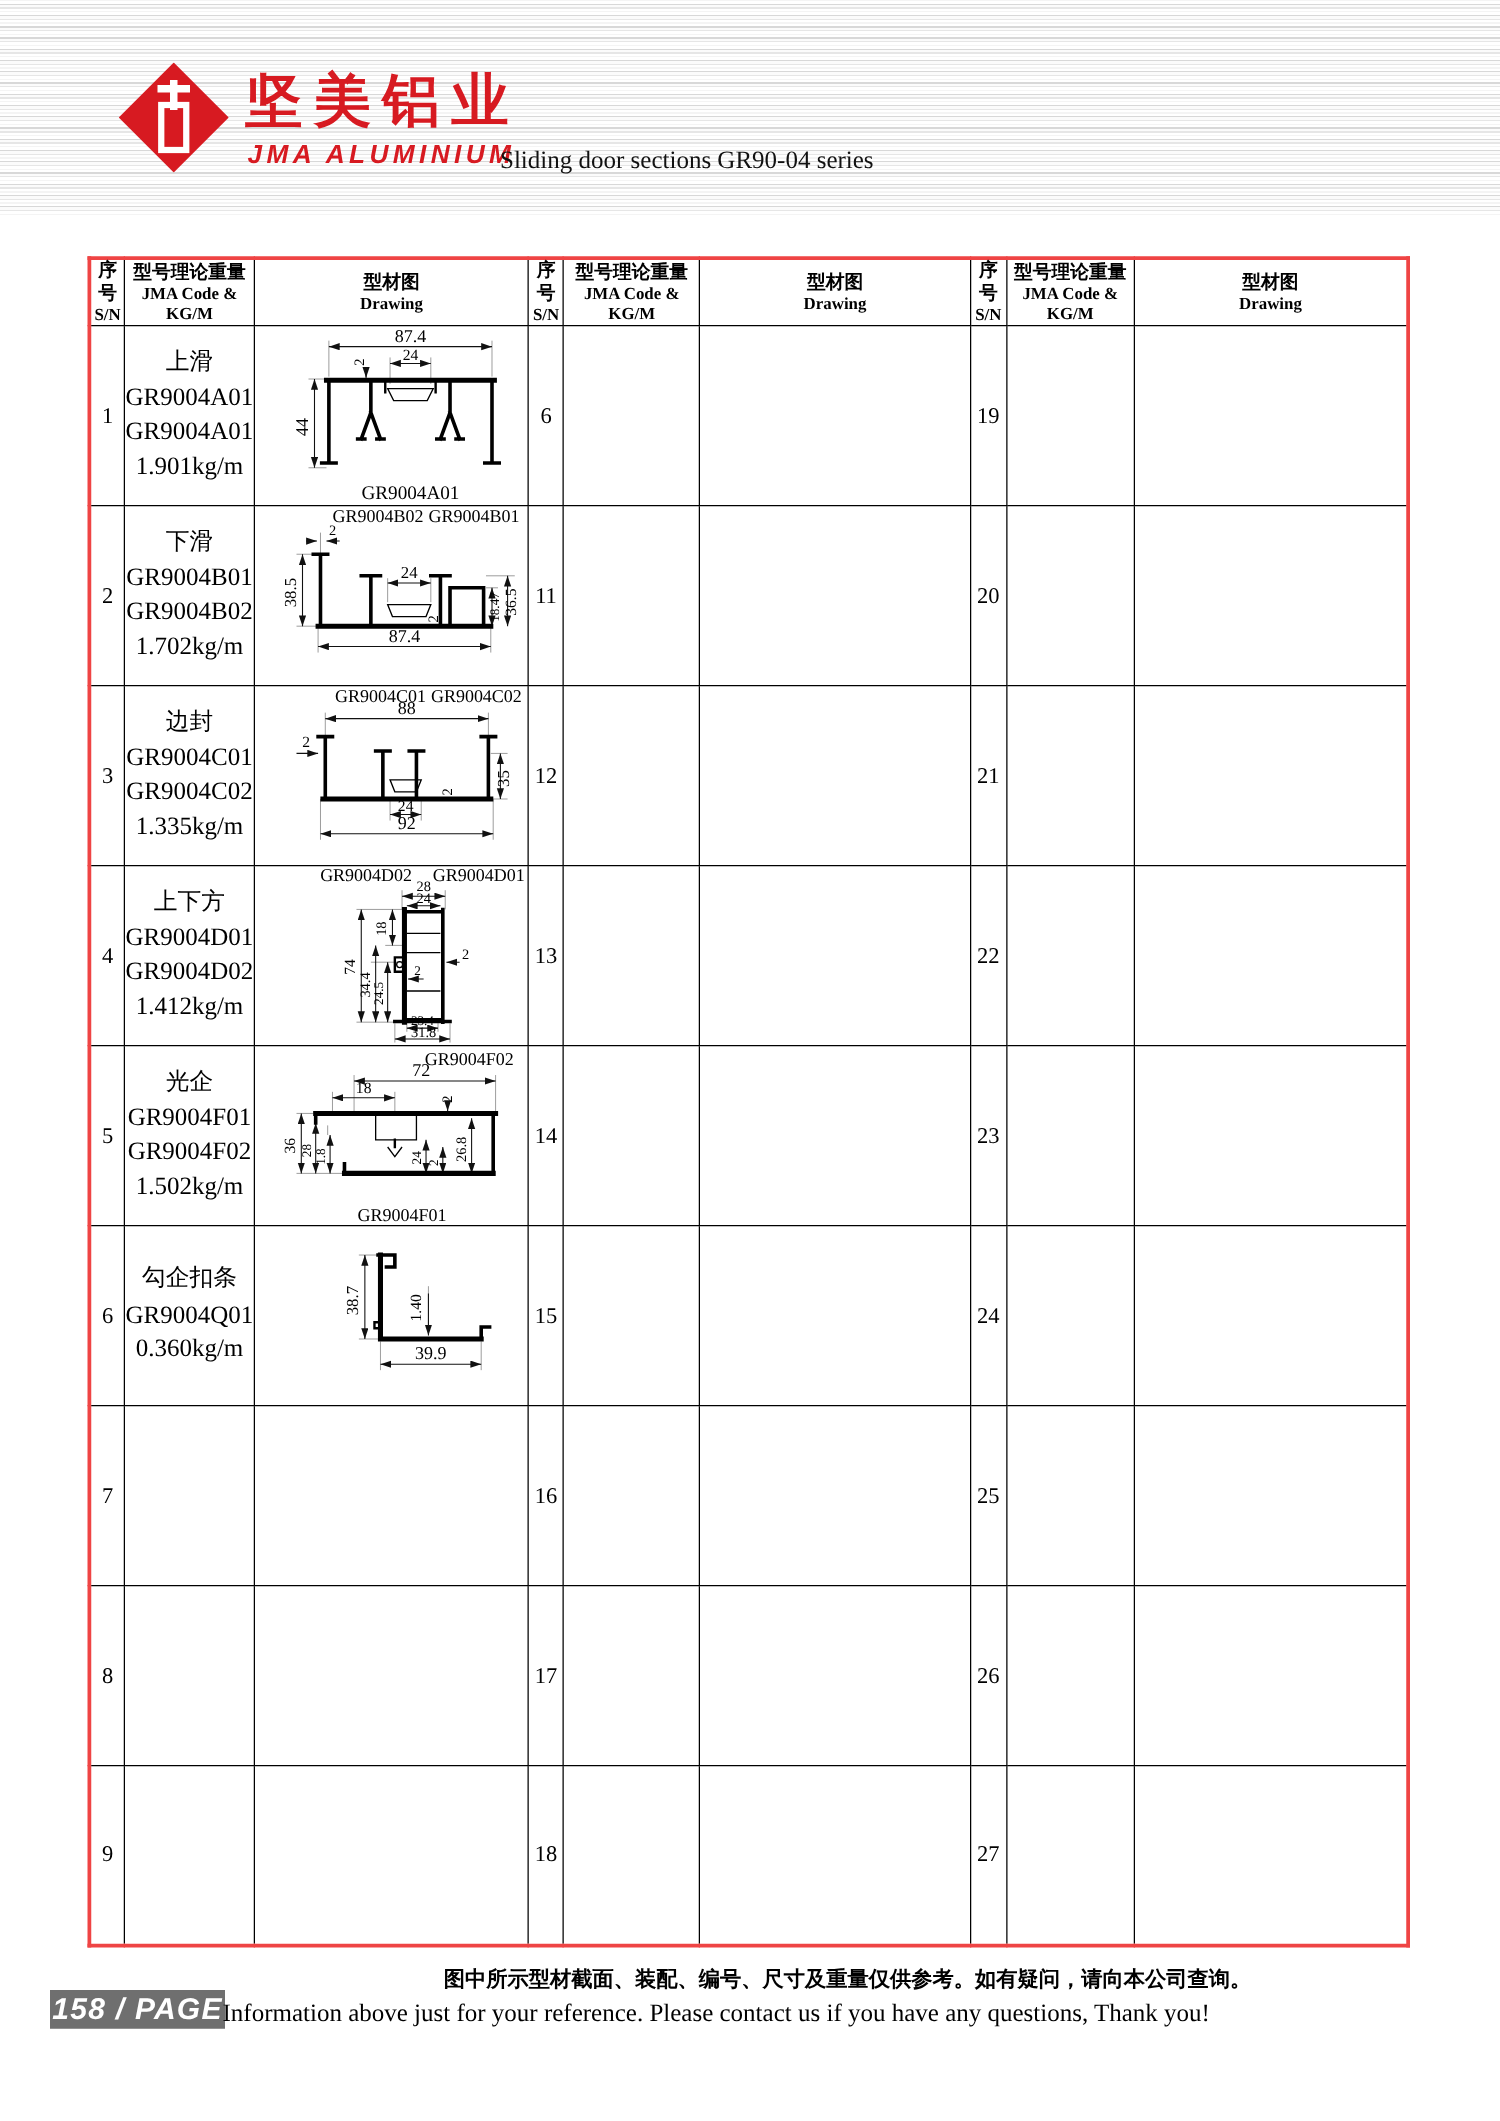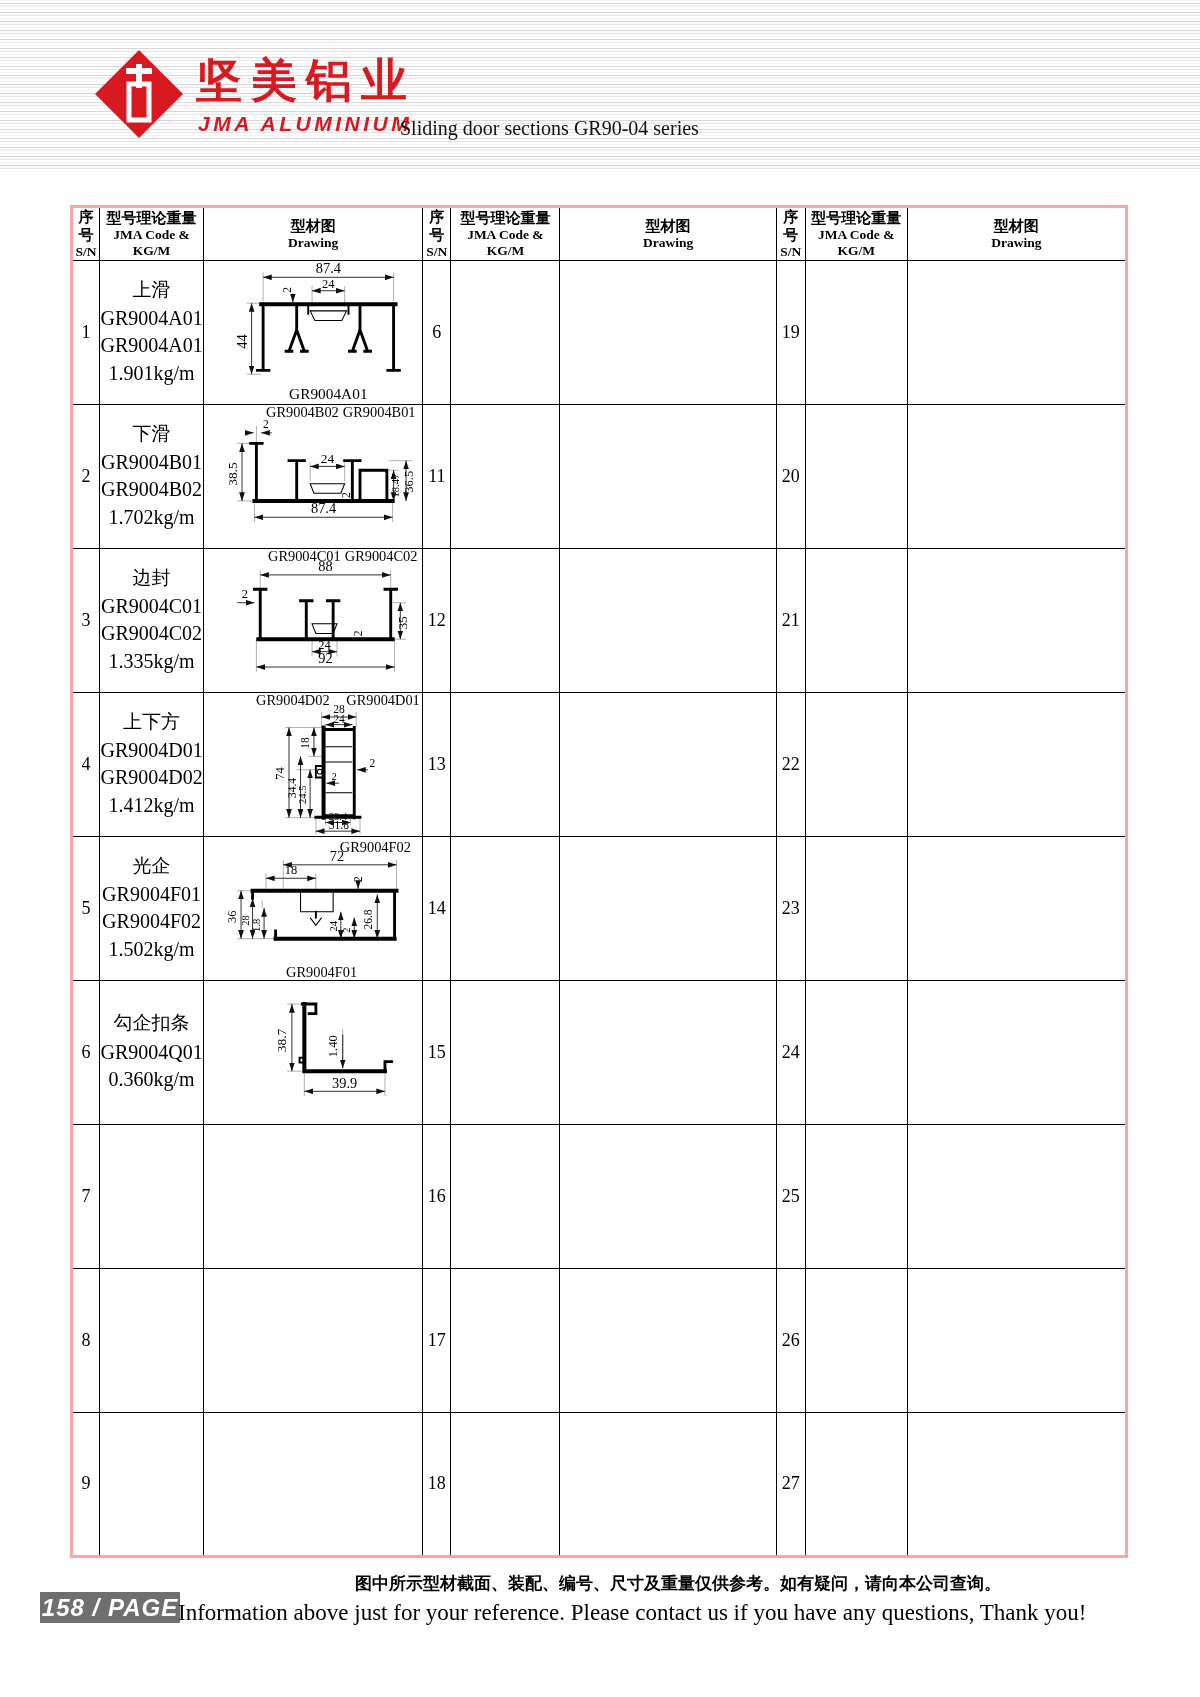--- a/index.html
+++ b/index.html
@@ -11,21 +11,21 @@
       #f4f4f4 0 1px,#ffffff 1px 3px,#d8d8d8 3px 4px,#fbfbfb 4px 6px,#e6e6e6 6px 7px,#ffffff 7px 9px);}
   .logo-diamond{position:absolute;left:95px;top:50px;width:88px;height:88px;}
   .logo-cn{position:absolute;left:196px;top:58px;font-size:46px;font-weight:bold;
     color:#d71a21;letter-spacing:9px;line-height:1;font-family:"Liberation Serif",serif;}
   .logo-en{position:absolute;left:198px;top:112px;font-size:21px;font-weight:bold;font-style:italic;
     color:#d71a21;letter-spacing:3.5px;font-family:Liberation Sans, sans-serif;}
   .doc-title{position:absolute;left:400px;top:82px;font-size:28px;font-weight:bold;color:#0d0d0d;line-height:1.1;}
   .doc-subtitle{position:absolute;left:400px;top:117px;font-size:20px;color:#111;text-align:right;}
   
   table.main{position:absolute;left:70px;top:205px;width:1058px;border-collapse:collapse;
-    table-layout:fixed;border:3px solid #fca5a5;}
+    table-layout:fixed;border:3px solid #ef4444;}
   table.main th,table.main td{border:1.6px solid #000;padding:0;vertical-align:middle;text-align:center;}
   tr.hrow{height:52px;}
   tr.drow{height:144px;}
   .h-cn{font-size:15px;line-height:1.2;}
   .h-en{font-size:13.5px;line-height:1.15;}
   td.sn{font-size:18px;}
   td.code .cn{font-size:19px;margin-bottom:2px;}
   td.code div{font-size:20px;line-height:1.38;}
   td.draw svg{display:block;margin:0 auto;}
   
@@ -42,21 +42,21 @@
   .t13{font-size:13px;text-anchor:middle;}
   .t12{font-size:12px;text-anchor:middle;}
   .t11{font-size:11px;text-anchor:middle;}
   marker path{fill:#111;}
   
   .page-badge{position:absolute;left:40px;top:1592px;width:140px;height:31px;background:#6f6f6f;
     color:#fff;font-family:"Liberation Sans",sans-serif;font-style:italic;font-weight:bold;
     font-size:24px;display:flex;align-items:center;justify-content:center;letter-spacing:1px;}
   .note-cn{position:absolute;left:178px;top:1572px;width:1000px;font-size:17px;font-weight:bold;
     font-family:"Liberation Sans","DejaVu Sans",sans-serif;text-align:center;}
-  .note-en{position:absolute;left:178px;top:1600px;width:1000px;font-size:23px;
+  .note-en{position:absolute;left:178px;top:1600px;width:1000px;font-size:20px;
     font-family:"Liberation Serif",serif;}
 </style>
 </head>
 <body>
 
 <div class="banner">
   <svg class="logo-diamond" viewBox="0 0 88 88">
     <polygon points="44,0 88,44 44,88 0,44" fill="#d71a21"></polygon>
     <line x1="44" y1="14" x2="44" y2="38" stroke="#fff" stroke-width="6"></line>
     <line x1="31" y1="21" x2="57" y2="21" stroke="#fff" stroke-width="6"></line>

